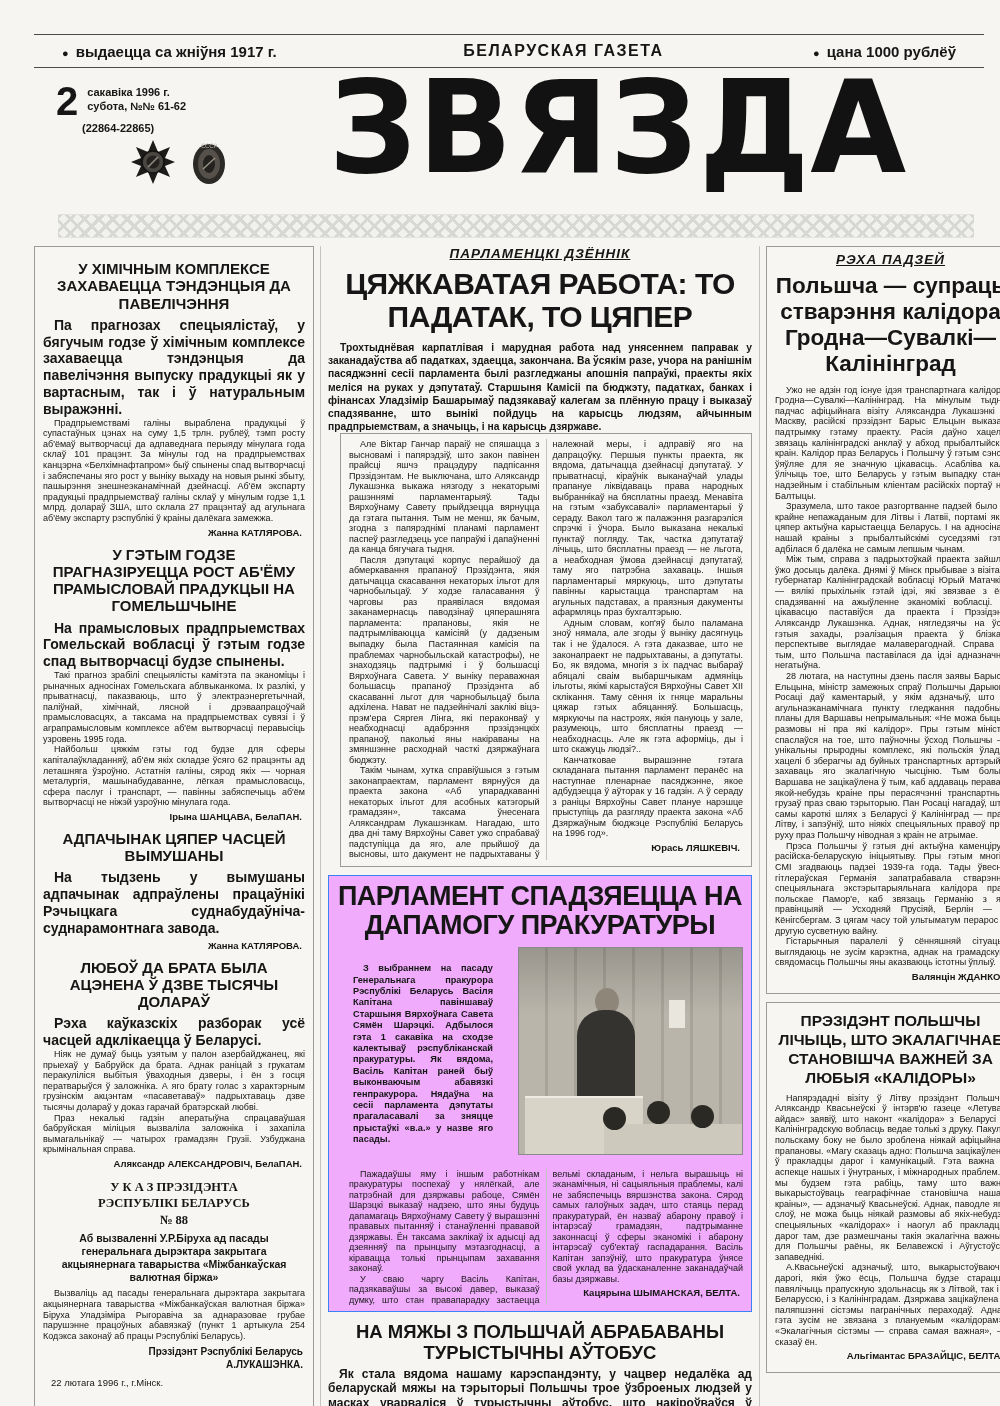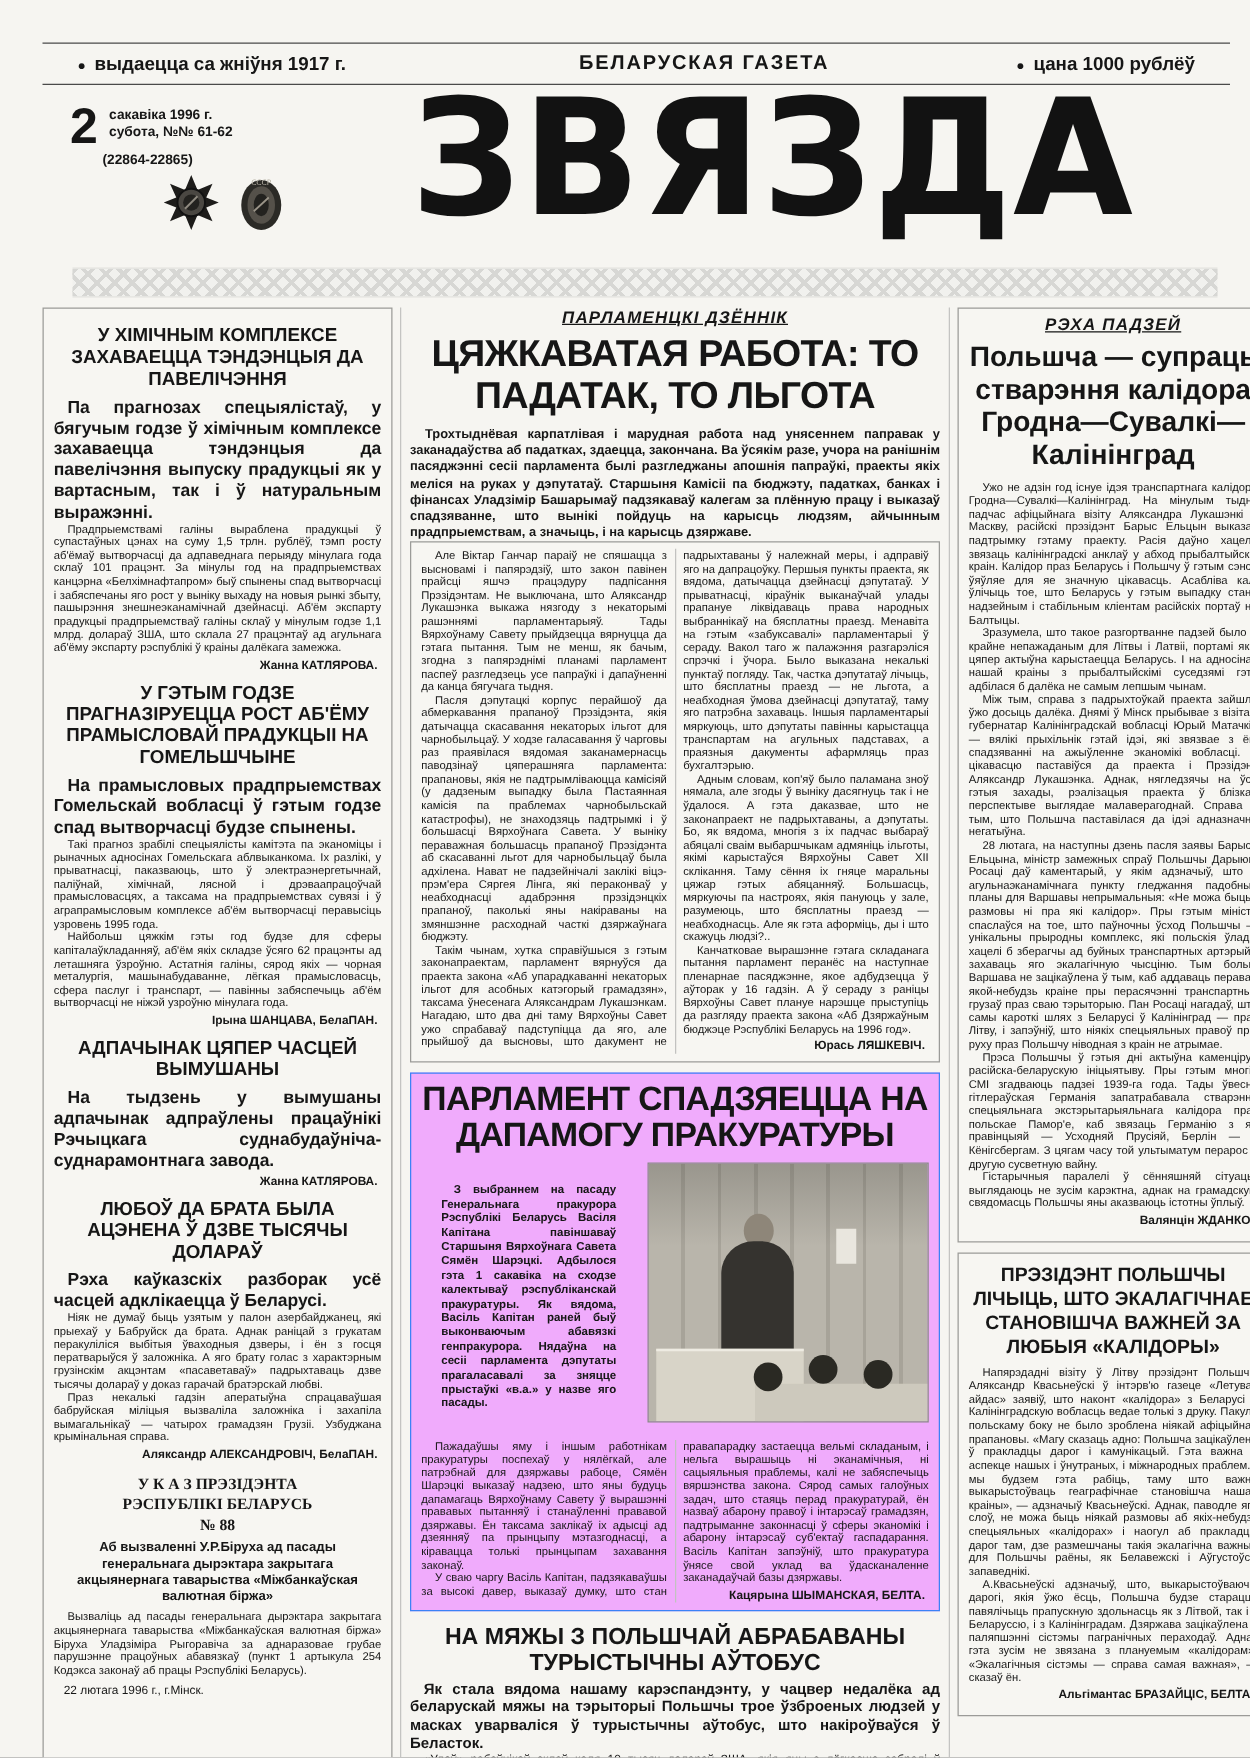--- a/index.html
+++ b/index.html
@@ -47,21 +47,21 @@
                 font-size:12.5px;line-height:1.3;margin-top:10px;}
   .decree-sub{font-weight:bold;text-align:center;font-size:10.5px;line-height:1.25;margin:4px 2px;}
   .sig{display:flex;flex-direction:column;align-items:flex-end;font-weight:bold;
        font-size:10px;line-height:1.3;margin:4px 2px 0 0;}
   .dateline{font-size:9.5px;margin:6px 0 4px 8px;}
   
   .kicker{font-style:italic;font-weight:bold;text-decoration:underline;text-align:center;
           font-size:13.5px;letter-spacing:1px;margin:0 0 6px;}
   .h-tax{font-size:30px;font-weight:900;text-align:center;line-height:1.1;margin:0 0 8px;letter-spacing:-.5px;}
   .mid-lead{font-weight:bold;font-size:10.3px;line-height:1.28;text-align:justify;margin:0 0 0;text-indent:12px;}
-  .twocol{column-count:2;column-gap:13px;column-rule:1px solid #c2c2c0;}
+  .twocol{column-count:2;column-gap:13px;column-rule:1px solid #c2c2c0;margin-left:12px;}
   .twocol p.body{font-size:9px;line-height:1.17;}
   .h-pros{font-size:27px;font-weight:900;text-align:center;line-height:1.08;margin:10px 0 7px;letter-spacing:-.5px;}
   .photo-row{display:flex;gap:9px;}
   .intro{width:140px;flex:0 0 auto;font-weight:bold;font-size:9.2px;line-height:1.24;
          text-align:justify;text-indent:10px;margin:16px;}
   .photo{flex:1;height:206px;position:relative;border:1px solid #8a8a88;overflow:hidden;
     background:
       linear-gradient(180deg,rgba(40,40,35,.22),rgba(0,0,0,0) 32%),
       repeating-linear-gradient(90deg,#b9b5ab 0 26px,#a7a399 26px 29px);}
   .ph-podium{position:absolute;left:6px;bottom:0;width:118px;height:56px;background:#d8d4c8;border-top:2px solid #eeebe2;}
@@ -162,30 +162,34 @@
       </article>
 
       <article>
         <div class="decree-title">
           <span>У К А З  ПРЭЗІДЭНТА</span><br>
           <span>РЭСПУБЛІКІ БЕЛАРУСЬ</span><br>
           <span>№ 88</span>
         </div>
         <div class="decree-sub">Аб вызваленні У.Р.Біруха ад пасады генеральнага дырэктара закрытага акцыянернага таварыства «Міжбанкаўская валютная біржа»</div>
         <p class="body">Вызваліць ад пасады генеральнага дырэктара закрытага акцыянернага таварыства «Міжбанкаўская валютная біржа» Біруха Уладзіміра Рыгоравіча за аднаразовае грубае парушэнне працоўных абавязкаў (пункт 1 артыкула 254 Кодэкса законаў аб працы Рэспублікі Беларусь).</p>
+        <div class="sig">
+          <span>Прэзідэнт Рэспублікі Беларусь</span>
+          <span>А.ЛУКАШЭНКА.</span>
+        </div>
         <div class="dateline">22 лютага 1996 г., г.Мінск.</div>
       </article>
 
     </section>
 
     <section class="col-mid">
 
       <article>
         <div class="kicker">ПАРЛАМЕНЦКІ ДЗЁННІК</div>
-        <h1 class="h-tax">ЦЯЖКАВАТАЯ РАБОТА: ТО ПАДАТАК, ТО ЛЬГОТА</h1>
+        <h1 class="h-tax">ЦЯЖКАВАТАЯ РАБОТА: ТО ПАДАТАК, ТО ЦЯПЕР</h1>
         <p class="mid-lead">Трохтыднёвая карпатлівая і марудная работа над унясеннем паправак у заканадаўства аб падатках, здаецца, закончана. Ва ўсякім разе, учора на ранішнім пасяджэнні сесіі парламента былі разгледжаны апошнія папраўкі, праекты якіх меліся на руках у дэпутатаў. Старшыня Камісіі па бюджэту, падатках, банках і фінансах Уладзімір Башарымаў падзякаваў калегам за плённую працу і выказаў спадзяванне, што вынікі пойдуць на карысць людзям, айчынным прадпрыемствам, а значыць, і на карысць дзяржаве.</p>
         <div class="twocol boxed">
           <p class="body">Але Віктар Ганчар параіў не спяшацца з высновамі і папярэдзіў, што закон павінен прайсці яшчэ працэдуру падпісання Прэзідэнтам. Не выключана, што Аляксандр Лукашэнка выкажа нязгоду з некаторымі рашэннямі парламентарыяў. Тады Вярхоўнаму Савету прыйдзецца вярнуцца да гэтага пытання. Тым не менш, як бачым, згодна з папярэднімі планамі парламент паспеў разгледзець усе папраўкі і дапаўненні да канца бягучага тыдня.</p>
           <p class="body">Пасля дэпутацкі корпус перайшоў да абмеркавання прапаноў Прэзідэнта, якія датычацца скасавання некаторых ільгот для чарнобыльцаў. У ходзе галасавання ў чарговы раз праявілася вядомая заканамернасць паводзінаў цяперашняга парламента: прапановы, якія не падтрымліваюцца камісіяй (у дадзеным выпадку была Пастаянная камісія па праблемах чарнобыльскай катастрофы), не знаходзяць падтрымкі і ў большасці Вярхоўнага Савета. У выніку пераважная большасць прапаноў Прэзідэнта аб скасаванні льгот для чарнобыльцаў была адхілена. Нават не падзейнічалі заклікі віцэ-прэм'ера Сяргея Лінга, які пераконваў у неабходнасці адабрэння прэзідэнцкіх прапаноў, паколькі яны накіраваны на змяншэнне расходнай часткі дзяржаўнага бюджэту.</p>
           <p class="body">Такім чынам, хутка справіўшыся з гэтым законапраектам, парламент вярнуўся да праекта закона «Аб упарадкаванні некаторых ільгот для асобных катэгорый грамадзян», таксама ўнесенага Аляксандрам Лукашэнкам. Нагадаю, што два дні таму Вярхоўны Савет ужо спрабаваў падступіцца да яго, але прыйшоў да высновы, што дакумент не падрыхтаваны ў належнай меры, і адправіў яго на дапрацоўку. Першыя пункты праекта, як вядома, датычацца дзейнасці дэпутатаў. У прыватнасці, кіраўнік выканаўчай улады прапануе ліквідаваць права народных выбраннікаў на бясплатны праезд. Менавіта на гэтым «забуксавалі» парламентарыі ў сераду. Вакол таго ж палажэння разгарэліся спрэчкі і ўчора. Было выказана некалькі пунктаў погляду. Так, частка дэпутатаў лічыць, што бясплатны праезд — не льгота, а неабходная ўмова дзейнасці дэпутатаў, таму яго патрэбна захаваць. Іншыя парламентарыі мяркуюць, што дэпутаты павінны карыстацца транспартам на агульных падставах, а праязныя дакументы афармляць праз бухгалтэрыю.</p>
           <p class="body">Адным словам, коп'яў было паламана зноў нямала, але згоды ў выніку дасягнуць так і не ўдалося. А гэта даказвае, што не законапраект не падрыхтаваны, а дэпутаты. Бо, як вядома, многія з іх падчас выбараў абяцалі сваім выбаршчыкам адмяніць ільготы, якімі карыстаўся Вярхоўны Савет XII склікання. Таму сёння іх гняце маральны цяжар гэтых абяцанняў. Большасць, мяркуючы па настроях, якія пануюць у зале, разумеюць, што бясплатны праезд — неабходнасць. Але як гэта аформіць, ды і што скажуць людзі?..</p>
           <p class="body">Канчатковае вырашэнне гэтага складанага пытання парламент перанёс на наступнае пленарнае пасяджэнне, якое адбудзецца ў аўторак у 16 гадзін. А ў сераду з раніцы Вярхоўны Савет плануе нарэшце прыступіць да разгляду праекта закона «Аб Дзяржаўным бюджэце Рэспублікі Беларусь на 1996 год».</p>
           <div class="byline">Юрась ЛЯШКЕВІЧ.</div>
         </div>
       </article>

